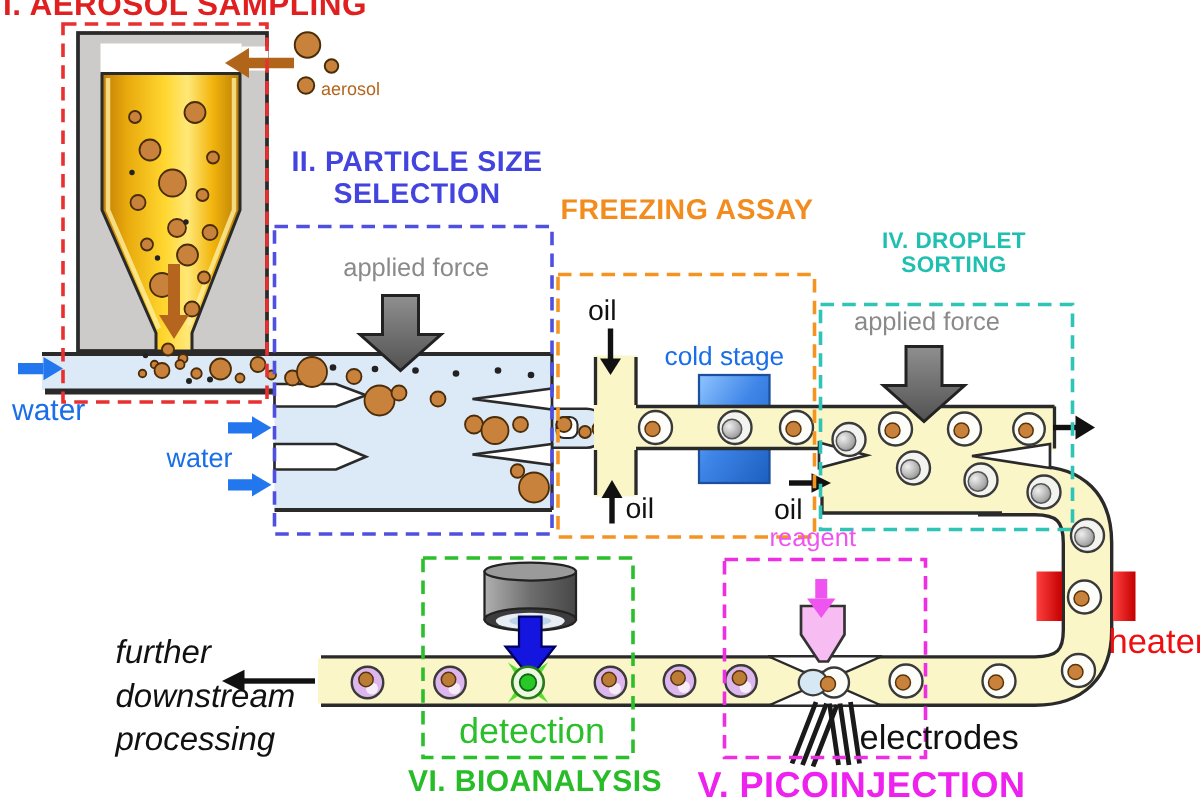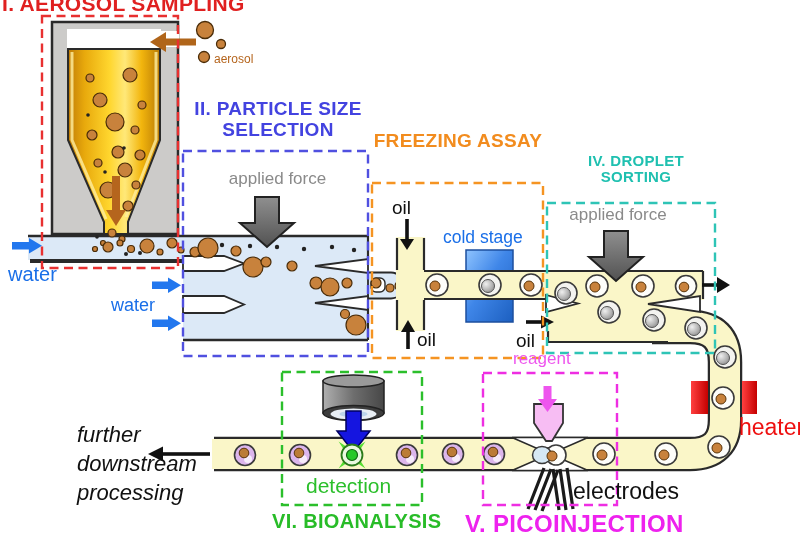--- a/index.html
+++ b/index.html
@@ -368,16 +368,16 @@
 <div class="lbl c-water" style="left:111px;top:296px;font-size:18px;">water</div>
 <div class="lbl c-gray ctr" style="left:200px;top:170px;width:155px;font-size:17px;">applied force</div>
 <div class="lbl c-gray ctr" style="left:553px;top:206px;width:130px;font-size:17px;">applied force</div>
 <div class="lbl c-blk" style="left:392px;top:198px;font-size:19px;">oil</div>
 <div class="lbl c-blk" style="left:417px;top:330px;font-size:19px;">oil</div>
 <div class="lbl c-blk" style="left:516px;top:331px;font-size:19px;">oil</div>
 <div class="lbl c-water" style="left:443px;top:228px;font-size:17.5px;">cold stage</div>
 <div class="lbl c-heat" style="left:739px;top:415px;font-size:23px;">heater</div>
 <div class="lbl c-reag" style="left:513px;top:350px;font-size:17px;">reagent</div>
 <div class="lbl c-blk" style="left:573px;top:479px;font-size:23px;">electrodes</div>
-<div class="lbl c-green" style="left:306px;top:475px;font-size:21px;color:#2bbf2b;">detection</div>
+<div class="lbl c-green" style="left:306px;top:475px;font-size:24px;color:#2bbf2b;">detection</div>
 <div class="lbl it c-blk" style="left:63px;top:420px;width:112px;font-size:22px;line-height:1.32;margin-left:14px;">further downstream processing</div>
 
 </div>
 
 </body></html>

